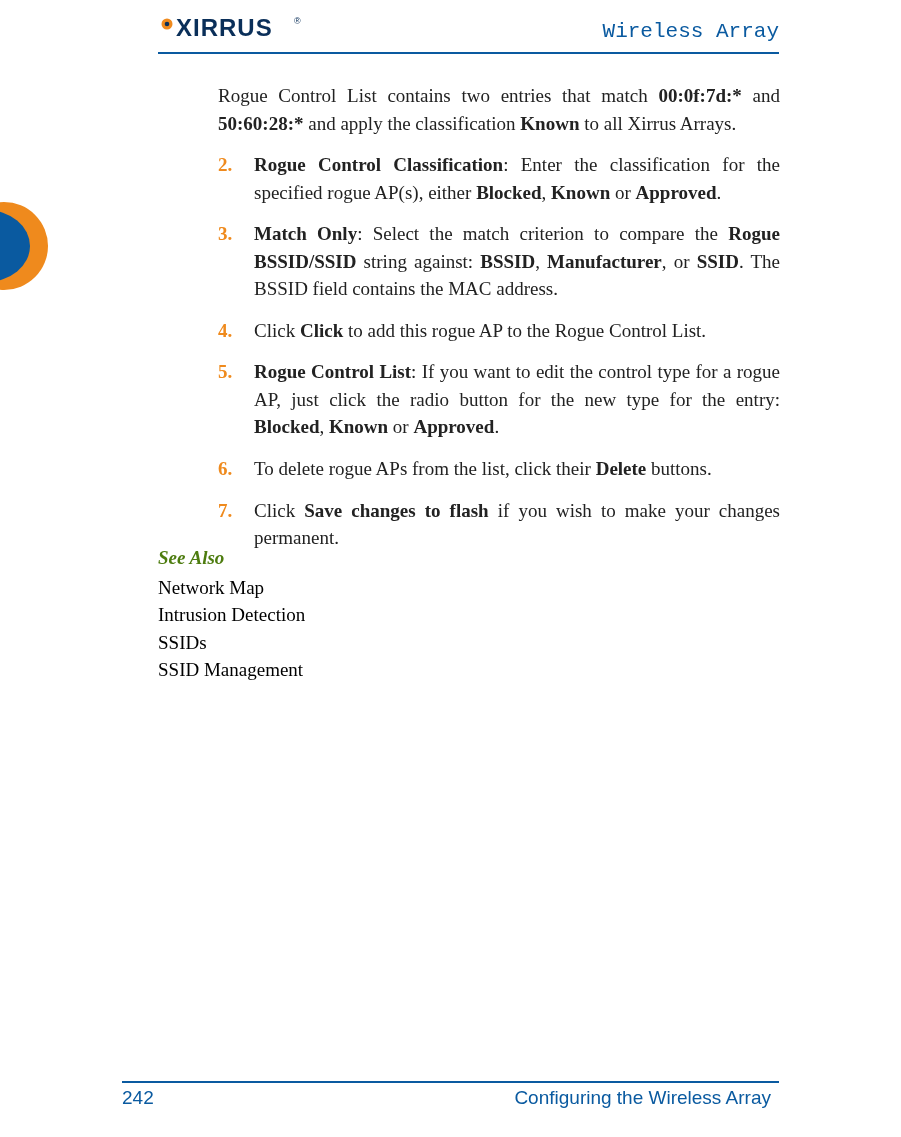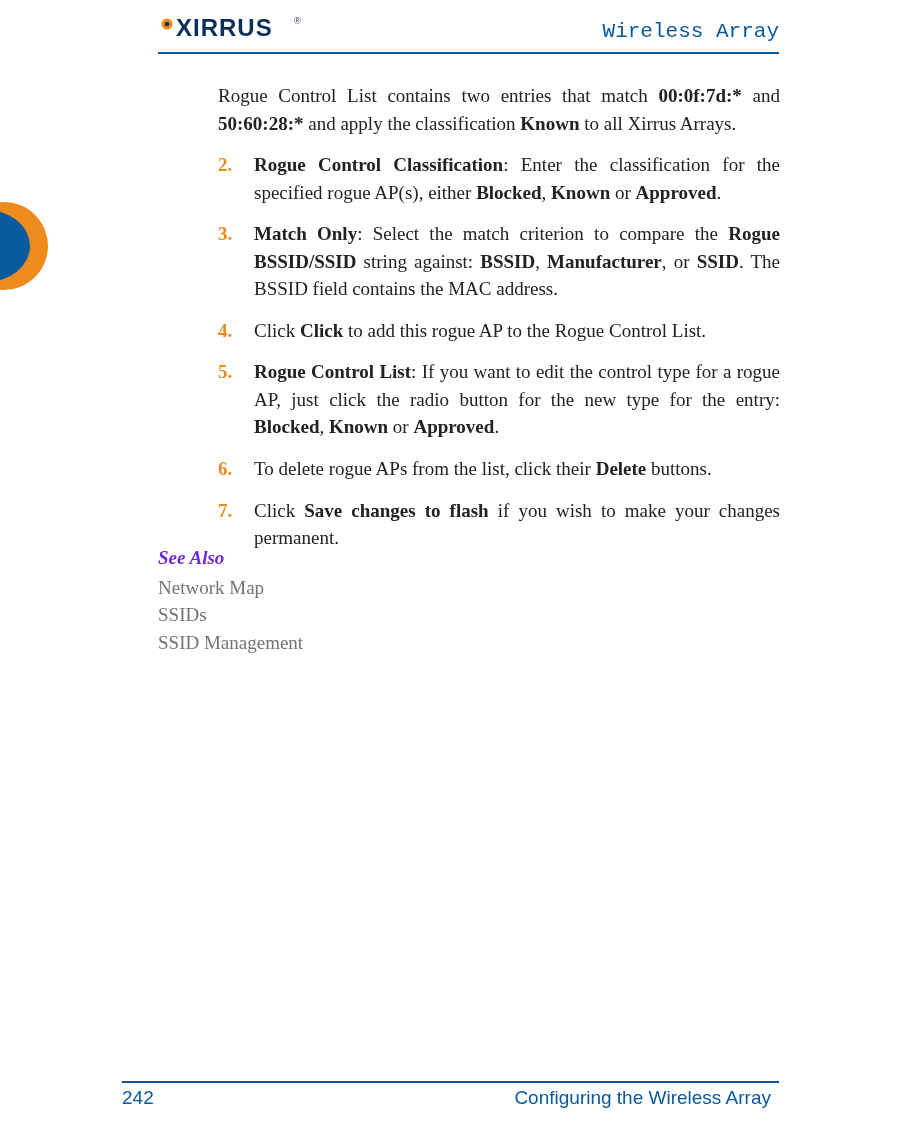--- a/index.html
+++ b/index.html
@@ -109,27 +109,27 @@
 
   .see-also-block {
     position: absolute;
     left: 158px;
     top: 544px;
     width: 620px;
     font-size: 19px;
     line-height: 1.45;
   }
   .see-also-head {
-    color: #6d28d9;
+    color: #4d7c0f;
     font-weight: bold;
     font-style: italic;
     margin-bottom: 2px;
   }
   .see-also-link {
-    color: #737373;
+    color: #000000;
     cursor: pointer;
   }
   .see-also-link + .see-also-link { }
   .see-also-links div { margin: 0; }
 
   
   .ftr-rule {
     position: absolute;
     left: 122px;
     right: 122px;
@@ -202,20 +202,21 @@
         <span class="num">7.</span>
         <span>Click </span><span class="b">Save changes to flash</span><span> if you wish to make your changes permanent.</span>
       </li>
     </ol>
   </div>
 
   <div class="see-also-block">
     <div class="see-also-head">See Also</div>
     <div class="see-also-links">
       <div class="see-also-link">Network Map</div>
+      <div class="see-also-link">Intrusion Detection</div>
       <div class="see-also-link">SSIDs</div>
       <div class="see-also-link">SSID Management</div>
     </div>
   </div>
 
   <div class="ftr-rule"></div>
   <div class="ftr">
     <span class="pageno">242</span>
     <span class="section">Configuring the Wireless Array</span>
   </div>

